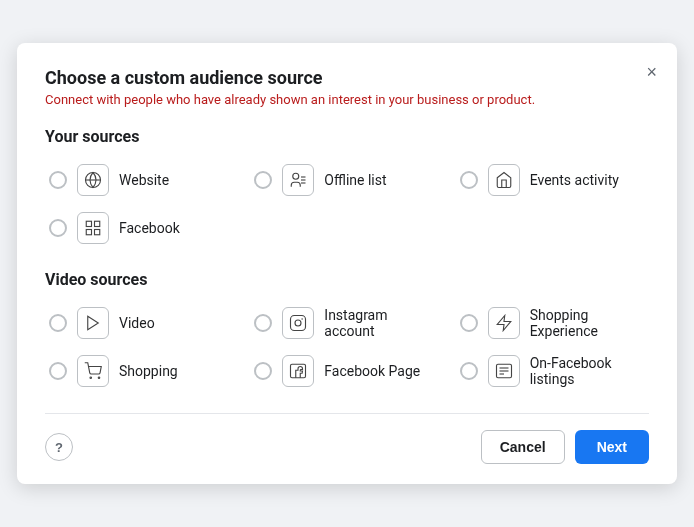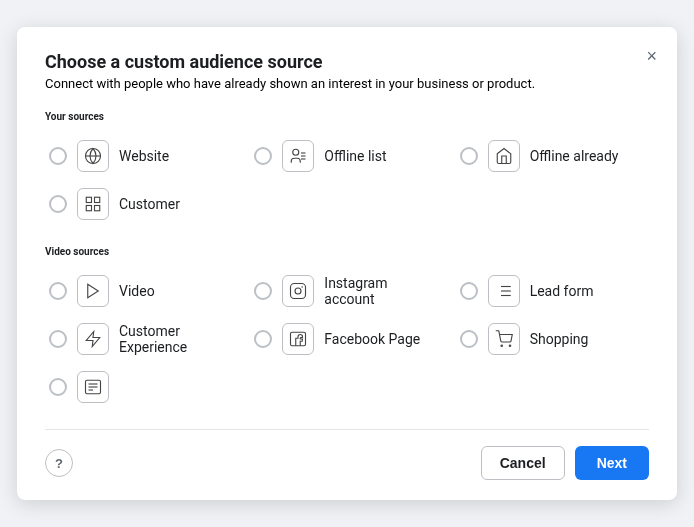--- a/index.html
+++ b/index.html
@@ -25,40 +25,40 @@
       margin-bottom: 4px;
     }
     .modal-title {
       font-size: 18px;
       font-weight: 700;
       color: #1c1e21;
       margin-bottom: 4px;
     }
     .modal-subtitle {
       font-size: 13px;
-      color: #000000;
+      color: #b91c1c;
     }
     .close-btn {
       position: absolute;
       top: 16px;
       right: 16px;
       background: none;
       border: none;
       cursor: pointer;
       color: #606770;
       font-size: 18px;
       line-height: 1;
       padding: 4px;
       border-radius: 50%;
     }
     .section {
       margin-top: 20px;
     }
     .section-title {
-      font-size: 10px;
+      font-size: 16px;
       font-weight: 700;
       color: #1c1e21;
       margin-bottom: 12px;
     }
     .options-grid {
       display: grid;
       grid-template-columns: 1fr 1fr 1fr;
       gap: 4px 12px;
     }
     .option-item {
@@ -189,34 +189,34 @@
 
 
       <div class="option-item">
         <div class="radio-circle"></div>
         <div class="icon-box">
           <svg viewBox="0 0 24 24">
               <path d="M3 9l9-7 9 7v11a2 2 0 0 1-2 2H5a2 2 0 0 1-2-2z"></path>
               <polyline points="9 22 9 12 15 12 15 22"></polyline>
             </svg>
         </div>
-        <span class="option-label">Offline already</span>
+        <span class="option-label">Events activity</span>
       </div>
 
       <div class="option-item">
         <div class="radio-circle"></div>
         <div class="icon-box">
           <svg viewBox="0 0 24 24">
               <rect x="3" y="3" width="7" height="7"></rect>
               <rect x="14" y="3" width="7" height="7"></rect>
               <rect x="3" y="14" width="7" height="7"></rect>
               <rect x="14" y="14" width="7" height="7"></rect>
             </svg>
         </div>
-        <span class="option-label">Customer</span>
+        <span class="option-label">Facebook</span>
       </div>
 
     </div>
   </div>
 
   <div class="section">
     <div class="section-title">Video sources</div>
     <div class="options-grid">
 
       <div class="option-item">
@@ -234,79 +234,66 @@
         <div class="icon-box">
           <svg viewBox="0 0 24 24">
               <rect x="2" y="2" width="20" height="20" rx="5" ry="5"></rect>
               <circle cx="12" cy="12" r="4"></circle>
               <circle cx="17.5" cy="6.5" r="1" fill="#444" stroke="none"></circle>
             </svg>
         </div>
         <span class="option-label">Instagram account</span>
       </div>
 
-      <div class="option-item">
-        <div class="radio-circle"></div>
-        <div class="icon-box">
-          <svg viewBox="0 0 24 24">
-              <line x1="8" y1="6" x2="21" y2="6"></line>
-              <line x1="8" y1="12" x2="21" y2="12"></line>
-              <line x1="8" y1="18" x2="21" y2="18"></line>
-              <line x1="3" y1="6" x2="3.01" y2="6"></line>
-              <line x1="3" y1="12" x2="3.01" y2="12"></line>
-              <line x1="3" y1="18" x2="3.01" y2="18"></line>
-            </svg>
-        </div>
-        <span class="option-label">Lead form</span>
-      </div>
 
 
       <div class="option-item">
         <div class="radio-circle"></div>
         <div class="icon-box">
           <svg viewBox="0 0 24 24">
               <polygon points="13 2 3 14 12 14 11 22 21 10 12 10 13 2"></polygon>
             </svg>
         </div>
-        <span class="option-label">Customer Experience</span>
-      </div>
-
-      <div class="option-item">
-        <div class="radio-circle"></div>
-        <div class="icon-box">
-          <svg viewBox="0 0 24 24">
-              <rect x="2" y="3" width="20" height="18" rx="2"></rect>
-              <path d="M9 21V11h3V9a3 3 0 0 1 6 0v1h-2a1 1 0 0 0-1 1v1h3l-.5 3H15v6"></path>
-            </svg>
-        </div>
-        <span class="option-label">Facebook Page</span>
+        <span class="option-label">Shopping Experience</span>
       </div>
 
       <div class="option-item">
         <div class="radio-circle"></div>
         <div class="icon-box">
           <svg viewBox="0 0 24 24">
               <circle cx="9" cy="21" r="1"></circle>
               <circle cx="20" cy="21" r="1"></circle>
               <path d="M1 1h4l2.68 13.39a2 2 0 0 0 2 1.61h9.72a2 2 0 0 0 2-1.61L23 6H6"></path>
             </svg>
         </div>
         <span class="option-label">Shopping</span>
+      </div>
+
+      <div class="option-item">
+        <div class="radio-circle"></div>
+        <div class="icon-box">
+          <svg viewBox="0 0 24 24">
+              <rect x="2" y="3" width="20" height="18" rx="2"></rect>
+              <path d="M9 21V11h3V9a3 3 0 0 1 6 0v1h-2a1 1 0 0 0-1 1v1h3l-.5 3H15v6"></path>
+            </svg>
+        </div>
+        <span class="option-label">Facebook Page</span>
       </div>
 
       <div class="option-item">
         <div class="radio-circle"></div>
         <div class="icon-box">
           <svg viewBox="0 0 24 24">
               <rect x="2" y="3" width="20" height="18" rx="2"></rect>
               <line x1="6" y1="8" x2="18" y2="8"></line>
               <line x1="6" y1="12" x2="18" y2="12"></line>
               <line x1="6" y1="16" x2="12" y2="16"></line>
             </svg>
         </div>
+        <span class="option-label">On-Facebook listings</span>
       </div>
 
     </div>
   </div>
 
   <hr class="divider">
 
   <div class="footer">
     <button class="help-btn">?</button>
     <div class="footer-actions">

